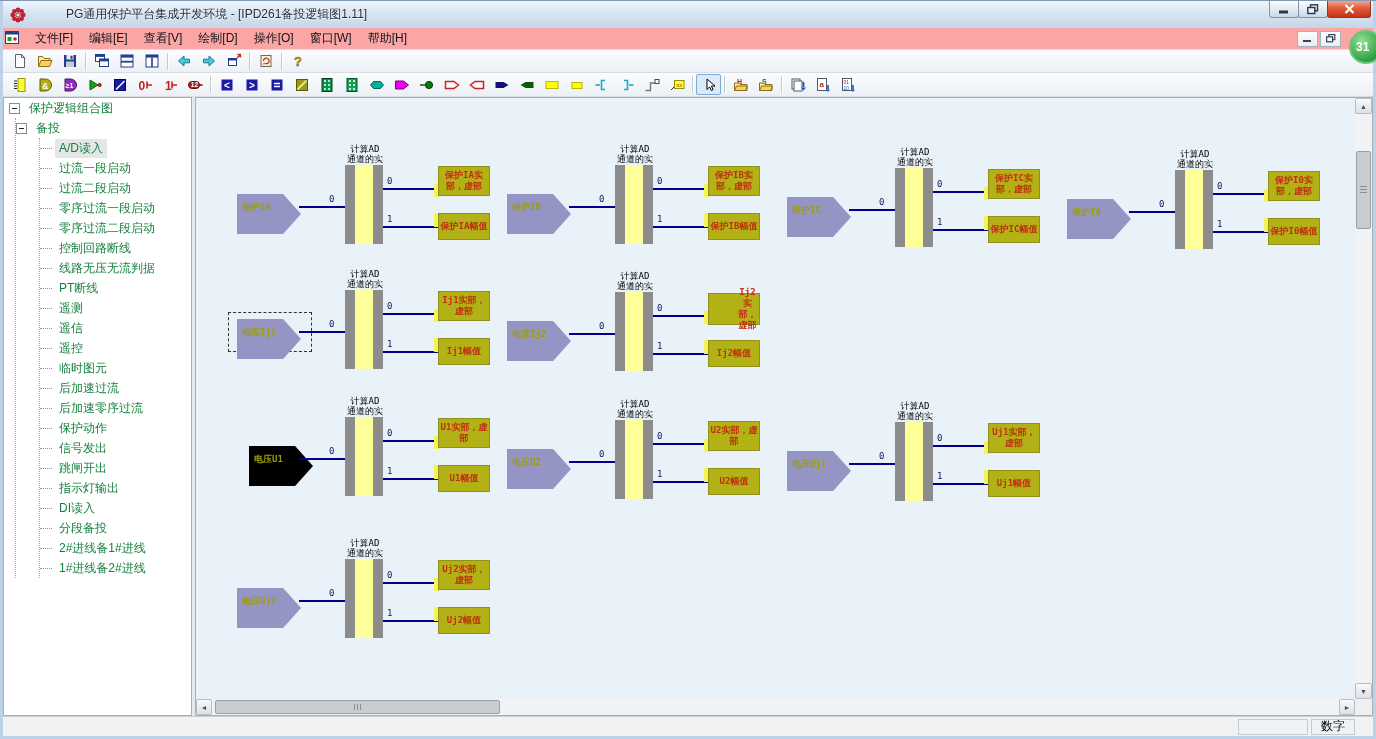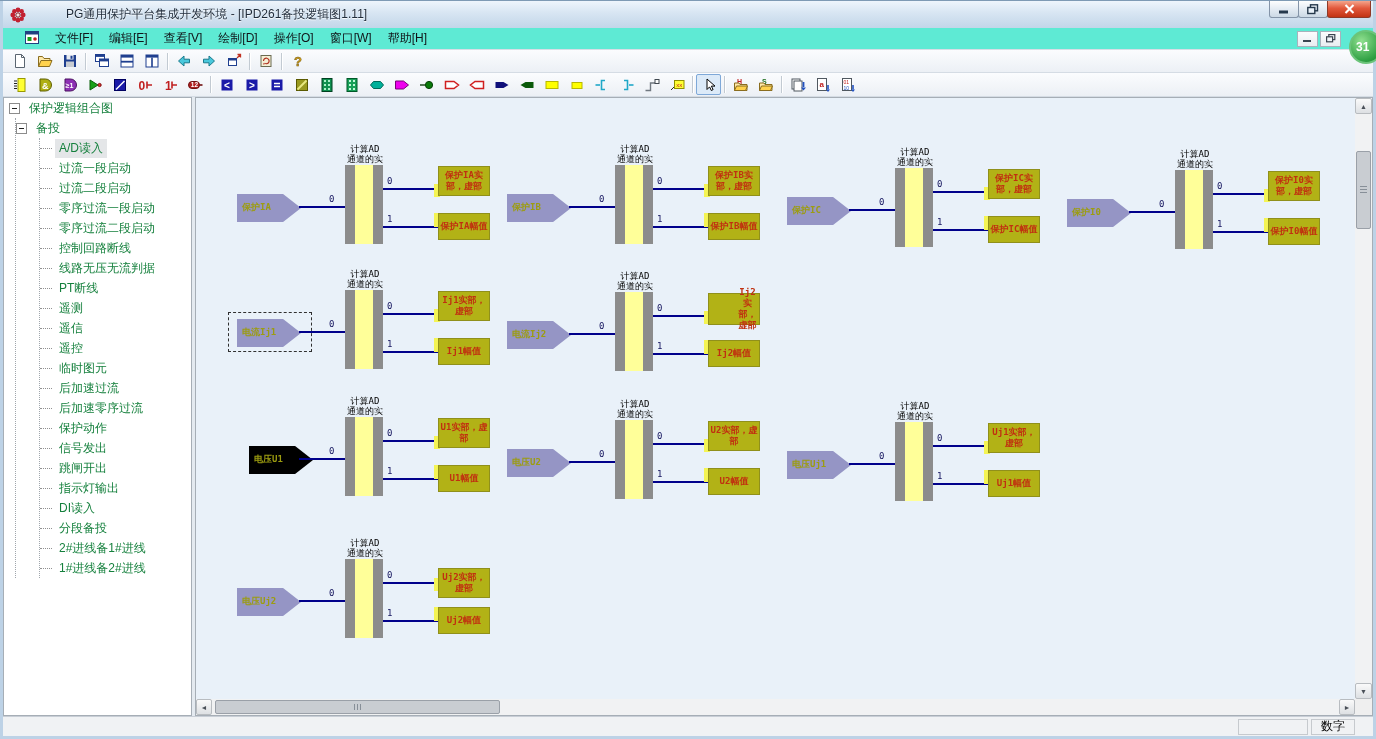--- a/index.html
+++ b/index.html
@@ -11,22 +11,22 @@
 .titlebar {height:27px;flex:none;position:relative;display:flex;align-items:center;
   background:linear-gradient(#EEF5FC,#D7E5F2 45%,#C3D6E9);}
 .app-icon {width:18px;height:18px;margin:0 8px 0 6px;flex:none;}
 .title-text {color:#1E2A38;text-shadow:0 1px 1px #fff;white-space:nowrap;margin-left:31px;}
 .win-buttons {position:absolute;top:0;right:2px;display:flex;}
 .wbtn {width:30px;height:17px;margin-left:-1px;border:1px solid #8494A8;border-top:none;
   border-radius:0 0 3px 3px;background:linear-gradient(#FDFEFE,#E6EDF4 45%,#CCD9E5);
   display:flex;align-items:center;justify-content:center;}
 .wbtn.close {width:44px;background:linear-gradient(#F4A58C,#E2593C 45%,#C23414);border-color:#8E3A28;}
 
-.menubar {height:22px;flex:none;display:flex;align-items:center;background:#5eead4;
-  border-bottom:1px solid #D8DEE6;padding-left:20px;}
+.menubar {height:22px;flex:none;display:flex;align-items:center;background:#fca5a5;
+  border-bottom:1px solid #D8DEE6;padding-left:0;}
 .child-icon {width:16px;height:15px;margin:0 6px 0 2px;flex:none;}
 .menu-items {display:flex;align-items:center;height:100%;}
 .menu-item {padding:3px 8px;color:#101418;cursor:default;white-space:nowrap;}
 .mdi-controls {margin-left:auto;display:flex;margin-right:32px;}
 .mdibtn {width:21px;height:16px;margin-left:2px;border:1px solid #A8B2BC;
   background:linear-gradient(#FBFCFD,#E9EDF1);display:flex;align-items:center;justify-content:center;}
 
 .toolbar {flex:none;display:flex;align-items:center;padding:1px 4px;
   background:linear-gradient(#FBFCFE,#ECF0F5);border-bottom:1px solid #D5DCE4;}
 #toolbar-main {height:23px;}
@@ -52,21 +52,21 @@
 .kids {border-left:1px dotted #A0A6AC;}
 .kids0 {margin-left:6px;}
 .kids1 {margin-left:23px;}
 
 .dgroup {position:absolute;width:256px;height:110px;}
 .dgroup > div {position:absolute;}
 .blk-label {font-family:"DejaVu Sans Mono",monospace;font-size:9px;line-height:10px;
   text-align:center;color:#000;white-space:nowrap;}
 .blk {display:flex;height:79px;width:38px;}
 .blk span {display:block;height:100%;}
-.dtag {width:64px;height:28px;line-height:26px;padding-left:5px;
+.dtag {width:64px;height:40px;line-height:26px;padding-left:5px;
   font-family:"DejaVu Sans Mono",monospace;font-size:9px;font-weight:bold;
   clip-path:polygon(0 0,72% 0,100% 50%,72% 100%,0 100%);}
 .selrect {border:1px dashed #303030;}
 .wire {height:2px;}
 .plabel {font-family:"DejaVu Sans Mono",monospace;font-size:9px;color:#14145E;line-height:10px;}
 .stub {width:6px;}
 .obox {display:flex;align-items:center;justify-content:center;text-align:center;
   font-family:"DejaVu Sans Mono",monospace;font-size:9px;line-height:11px;font-weight:bold;
   border:1px solid #90901A;padding:0 1px;}
 
@@ -790,21 +790,21 @@
             </div>
             <div class="dtag" style="left: 0px; top: 50px; background: rgb(149, 149, 197); color: rgb(156, 156, 16);">电压Uj2</div>
             <div class="wire" style="left: 62px; top: 62px; width: 46px; background: rgb(0, 0, 139);"></div>
             <div class="wire" style="left: 146px; top: 44px; width: 57px; background: rgb(0, 0, 139);"></div>
             <div class="wire" style="left: 146px; top: 82px; width: 57px; background: rgb(0, 0, 139);"></div>
             <div class="plabel" style="left: 92px; top: 50px;">0</div>
             <div class="plabel" style="left: 150px; top: 32px;">0</div>
             <div class="plabel" style="left: 150px; top: 70px;">1</div>
             <div class="stub" style="left: 197px; top: 40px; height: 13px; background: rgb(244, 244, 84);"></div>
             <div class="stub" style="left: 197px; top: 69px; height: 14px; background: rgb(244, 244, 84);"></div>
-            <div class="obox" style="left: 201px; top: 22px; width: 52px; height: 30px; background: rgb(178, 178, 22); color: rgb(192, 48, 16); margin-top: 8px;">Uj2实部，虚部</div>
+            <div class="obox" style="left: 201px; top: 22px; width: 52px; height: 30px; background: rgb(178, 178, 22); color: rgb(192, 48, 16);">Uj2实部，虚部</div>
             <div class="obox" style="left: 201px; top: 69px; width: 52px; height: 27px; background: rgb(178, 178, 22); color: rgb(192, 48, 16);">Uj2幅值</div>
           </div>
         </div>
       <div class="vscroll">
         <div class="sarr up">▲</div>
         <div class="vthumb"></div>
         <div class="sarr down">▼</div>
       </div>
       <div class="hscroll">
         <div class="sarr left">◄</div>

